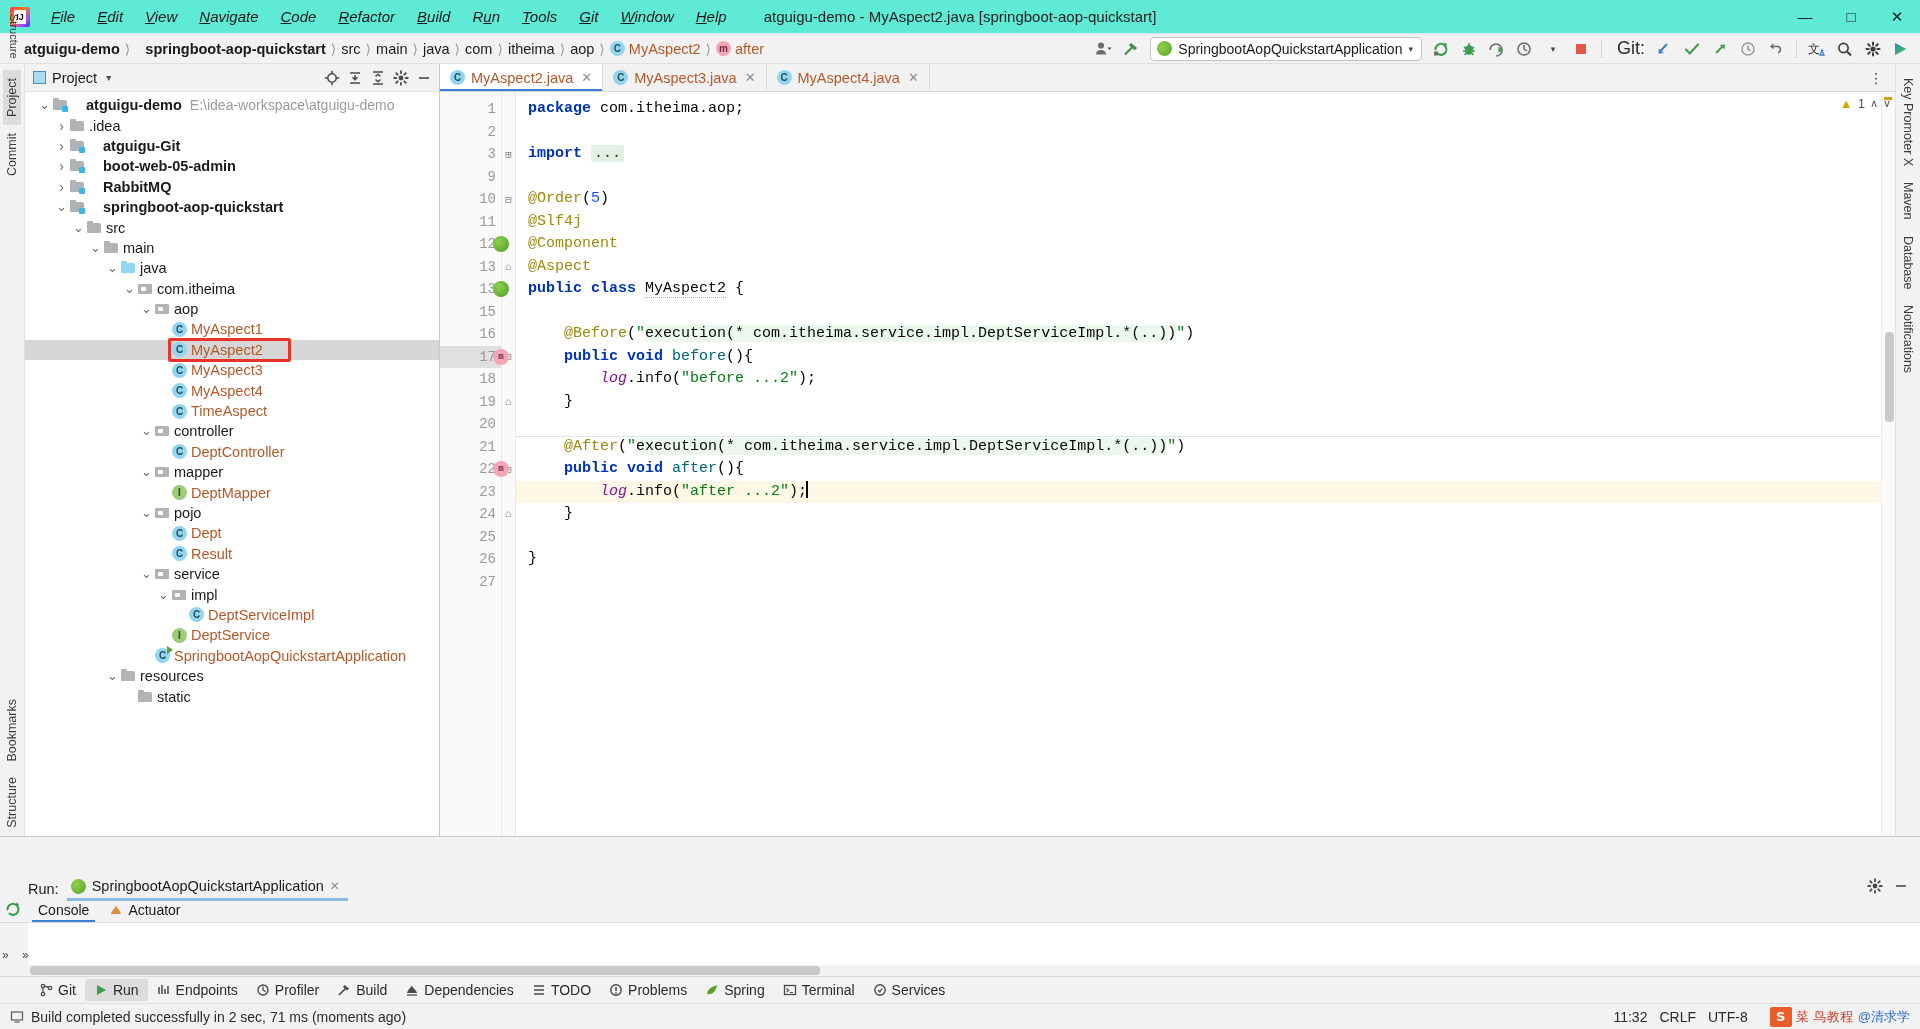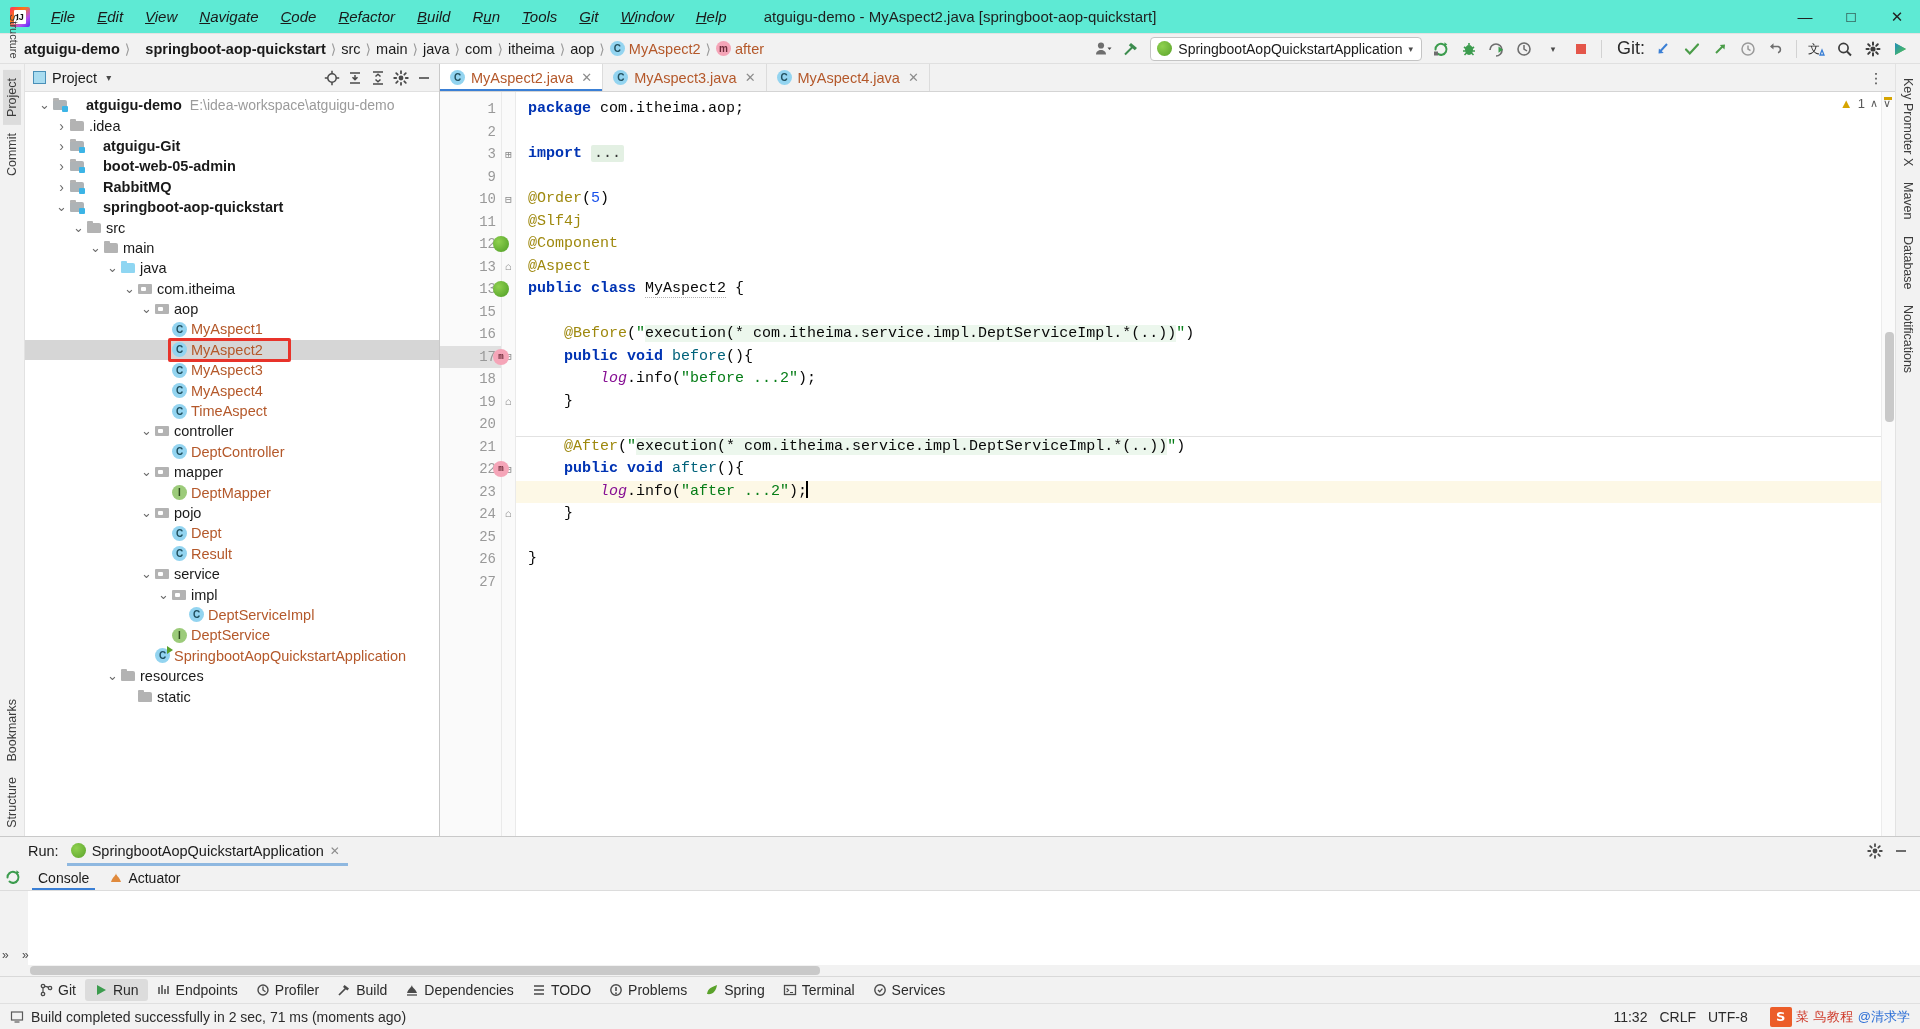--- a/index.html
+++ b/index.html
@@ -271,22 +271,22 @@
     font-size:13px; color:#5a5a5a; z-index:5;
   }
   .warn-tri{ color:#d6a400; font-size:13px; }
 
   
   .bottom-panel {
     height: 140px; flex:0 0 140px; background:#f2f2f2; display:flex; flex-direction:column;
     border-top:1px solid #c9c9c9;
   }
   .run-header{
-    height:28px; display:flex; align-items:center; padding-left:28px; gap:8px;
-    font-size:14.5px; flex:0 0 28px; position:relative;
+    height:28px; display:flex; align-items:flex-end; padding-left:28px; gap:8px;
+    font-size:14.5px; flex:0 0 28px; position:relative;margin-top:32px;
   }
   .run-tab{
     display:flex;align-items:center;gap:6px; padding: 2px 8px 3px 4px; position:relative;
   }
   .run-tab::after{
     content:""; position:absolute; left:0; right:0; bottom:-4px; height:3px; background:#8fb8e0;
   }
   .run-header-right{ margin-left:auto; display:flex; align-items:center; gap:4px; padding-right:8px;}
   .console-tabs{
     height:26px; display:flex; align-items:center; gap:0px; padding-left:28px;

